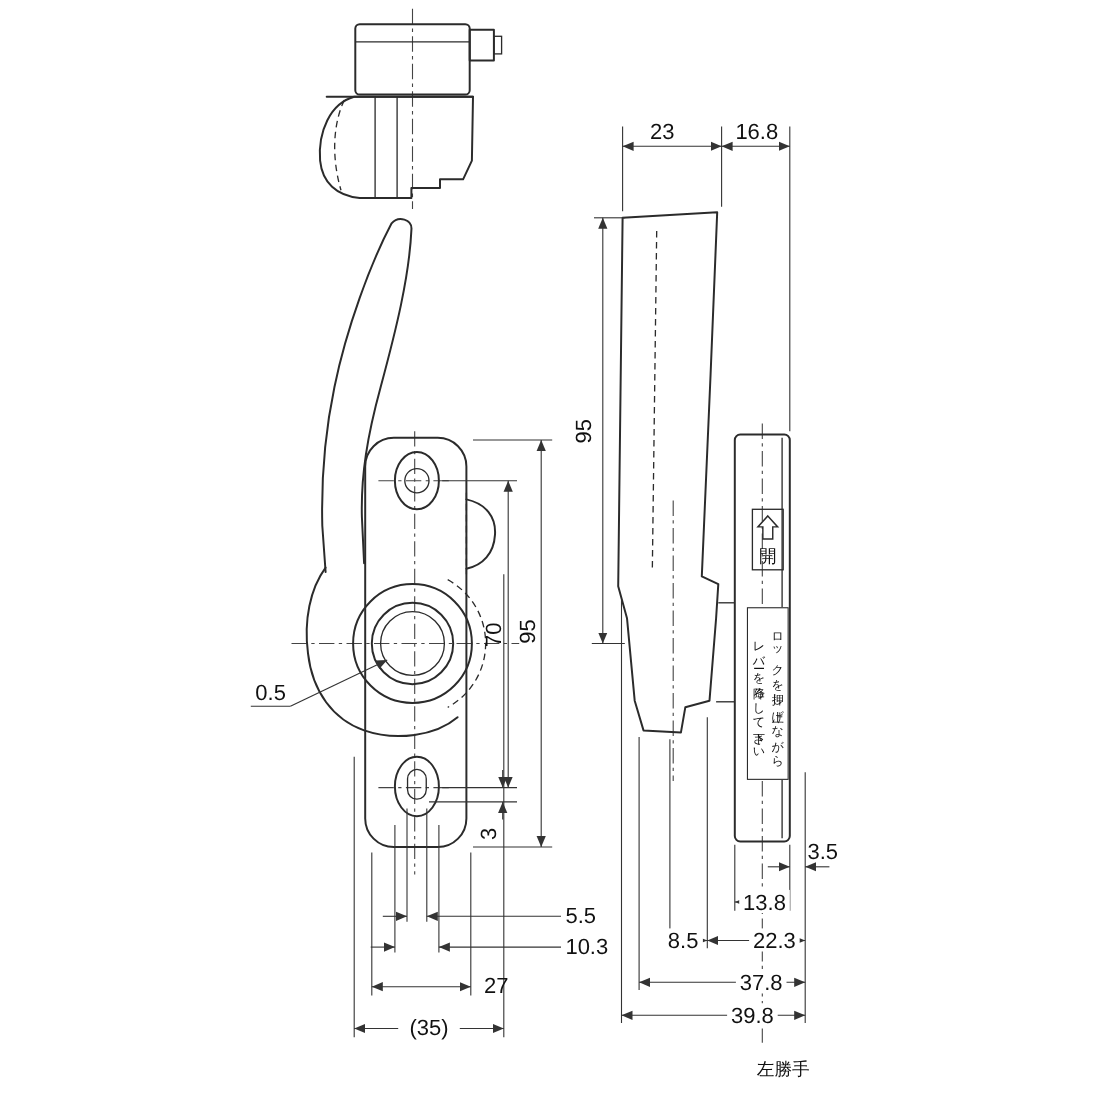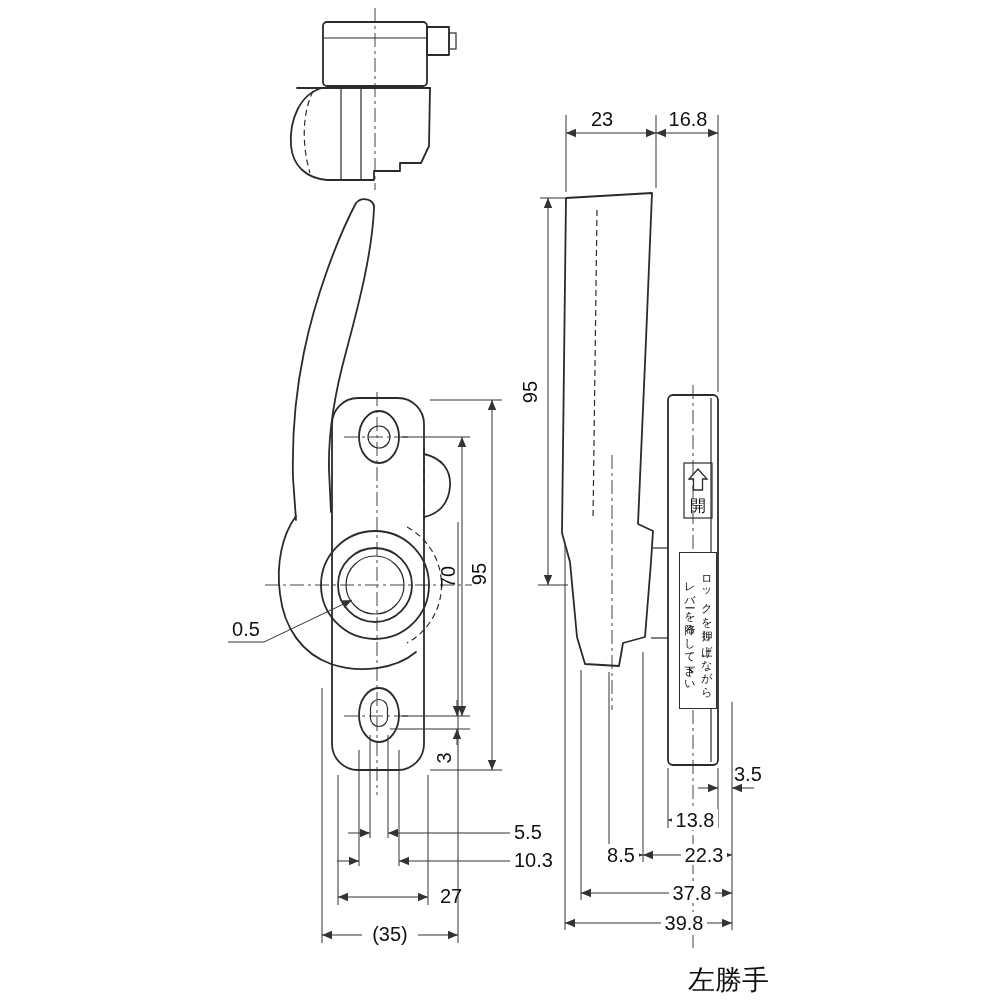--- a/index.html
+++ b/index.html
@@ -17,21 +17,21 @@
   .jp-text{font-family:"DejaVu Sans",sans-serif;fill:#111;}
   .wbg{fill:#ffffff;stroke:none;}
 
   .v-label{position:absolute;left:679px;top:552px;width:38px;height:157px;
            box-sizing:border-box;border:1.6px solid #2b2b2b;background:#fff;
            writing-mode:vertical-rl;text-align:center;
            font-family:"DejaVu Sans",sans-serif;font-size:11px;line-height:17px;
            letter-spacing:1px;color:#111;padding:2px 1px;}
   .v-label span{display:block;}
   .hand-label{position:absolute;left:688px;top:962px;width:90px;
-              font-family:"DejaVu Sans",sans-serif;font-size:27px;color:#111;}
+              font-family:"DejaVu Sans",sans-serif;font-size:16px;color:#111;}
 </style>
 </head>
 <body>
 
 <div id="stage">
 
 <svg width="1000" height="1000" viewBox="0 0 1000 1000">
   <defs>
     <marker id="arr" markerWidth="12" markerHeight="12" refX="10" refY="5" orient="auto-start-reverse" markerUnits="userSpaceOnUse" viewBox="0 0 12 10">
       <path d="M0,0.8 L10,5 L0,9.2 Z" fill="#333"></path>

